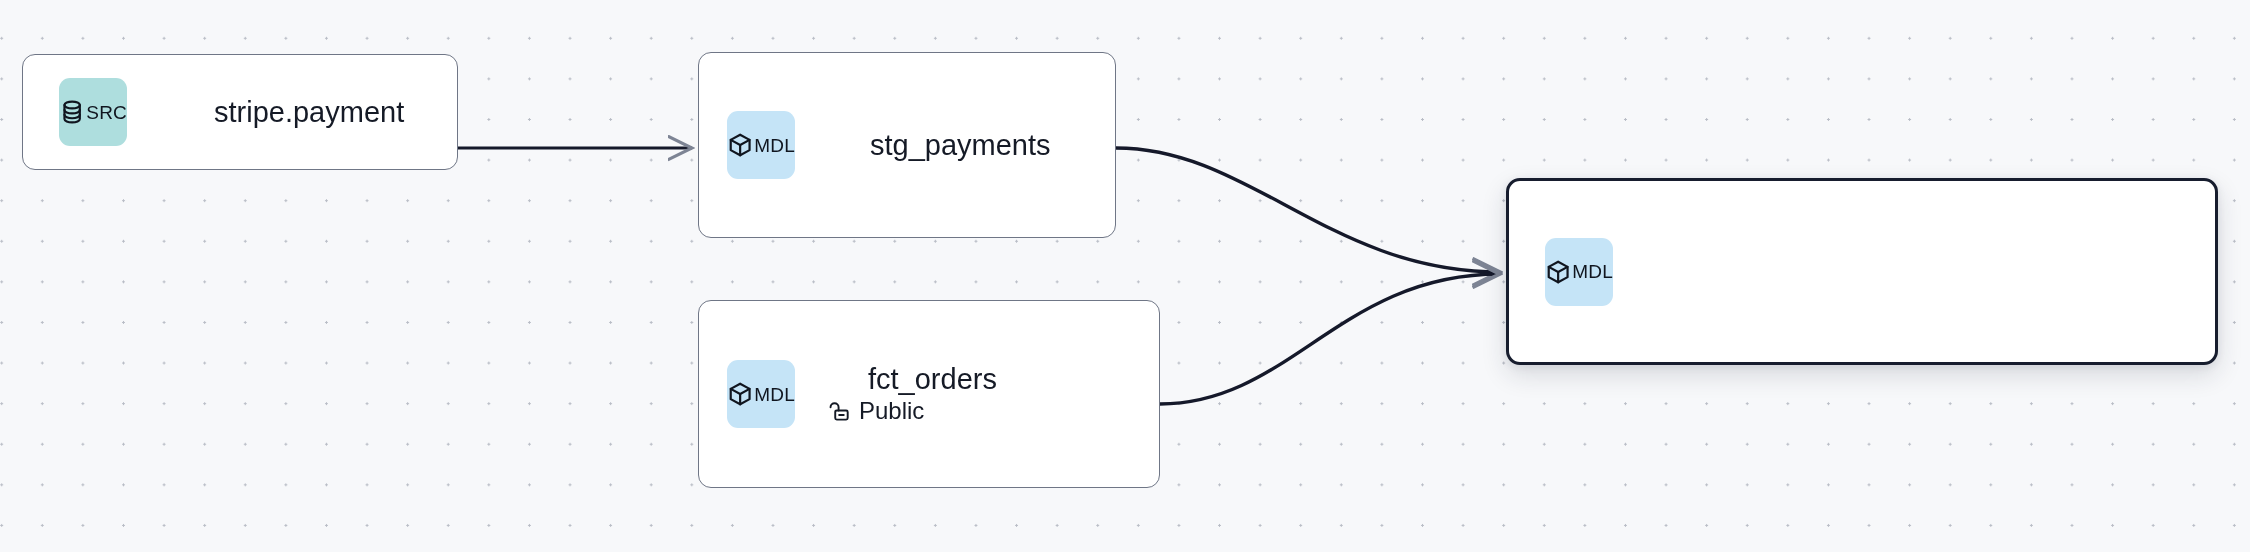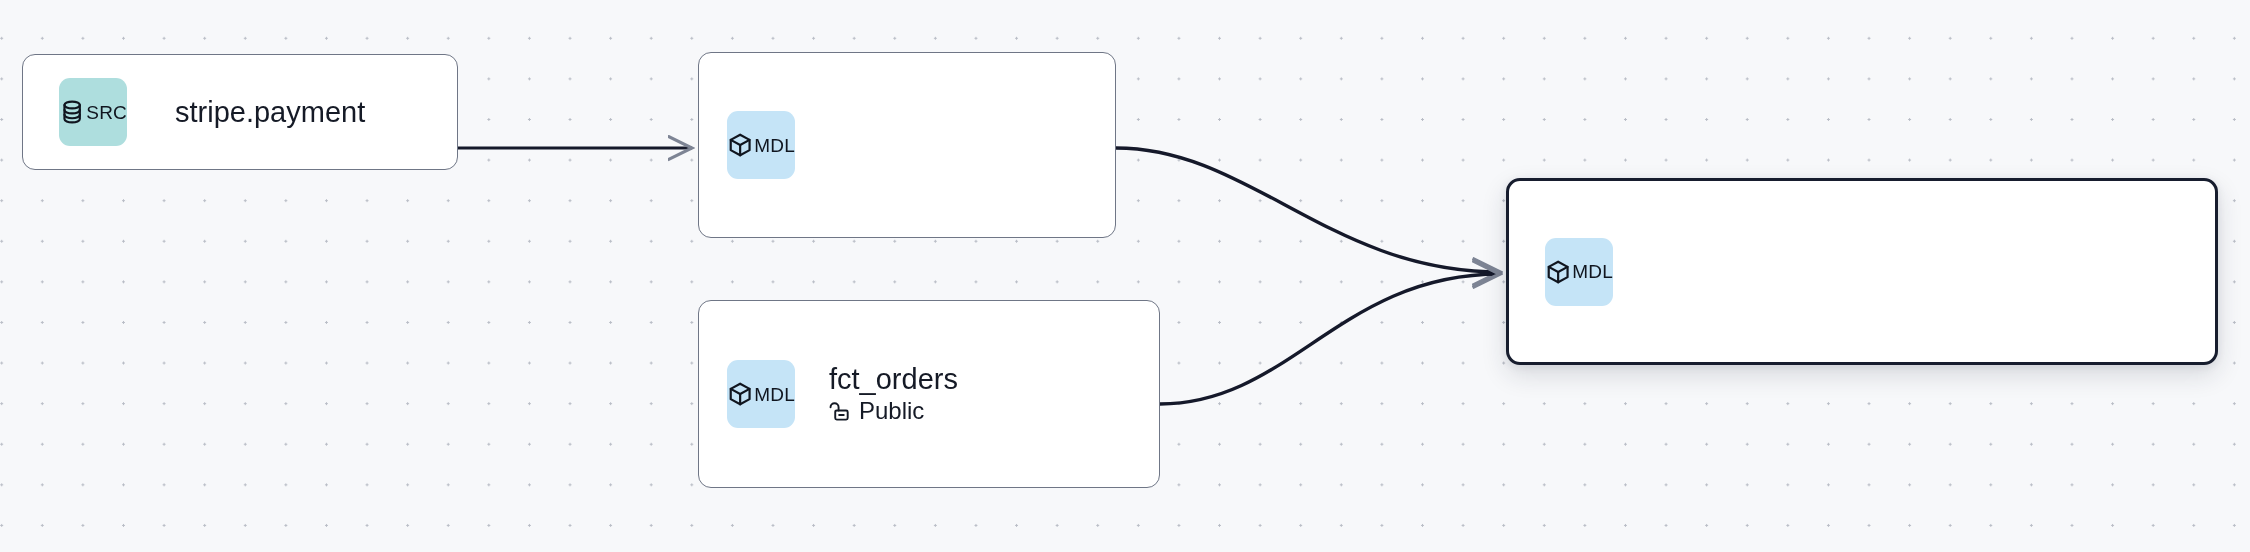--- a/index.html
+++ b/index.html
@@ -58,20 +58,21 @@
     display:flex;
     flex-direction:column;
     justify-content:center;
   }
   .node-title {
     font-size:29px;
     line-height:34px;
     color:#151a26;
     white-space:nowrap;
     font-family:"Liberation Sans", sans-serif;
+    margin-left:39px;
   }
   .node-sub {
     display:flex;
     align-items:center;
     gap:7px;
     font-size:24px;
     line-height:30px;
     color:#151a26;
     white-space:nowrap;
   }
@@ -119,20 +120,23 @@
 
   <div class="node" id="node-stg">
     <div class="badge mdl">
       <svg width="34" height="34" viewBox="0 0 24 24" fill="none" stroke="#10151f" stroke-width="2" stroke-linecap="round" stroke-linejoin="round">
         <path d="M12 2.6 L20.6 7.3 V16.7 L12 21.4 L3.4 16.7 V7.3 Z"></path>
         <path d="M3.4 7.3 L12 12 L20.6 7.3"></path>
         <path d="M12 12 V21.4"></path>
       </svg>
       <span class="badge-text">MDL</span>
     </div>
+    <div class="node-body">
+      <div class="node-title">stg_payments</div>
+    </div>
   </div>
 
   <div class="node" id="node-fct">
     <div class="badge mdl">
       <svg width="34" height="34" viewBox="0 0 24 24" fill="none" stroke="#10151f" stroke-width="2" stroke-linecap="round" stroke-linejoin="round">
         <path d="M12 2.6 L20.6 7.3 V16.7 L12 21.4 L3.4 16.7 V7.3 Z"></path>
         <path d="M3.4 7.3 L12 12 L20.6 7.3"></path>
         <path d="M12 12 V21.4"></path>
       </svg>
       <span class="badge-text">MDL</span>

